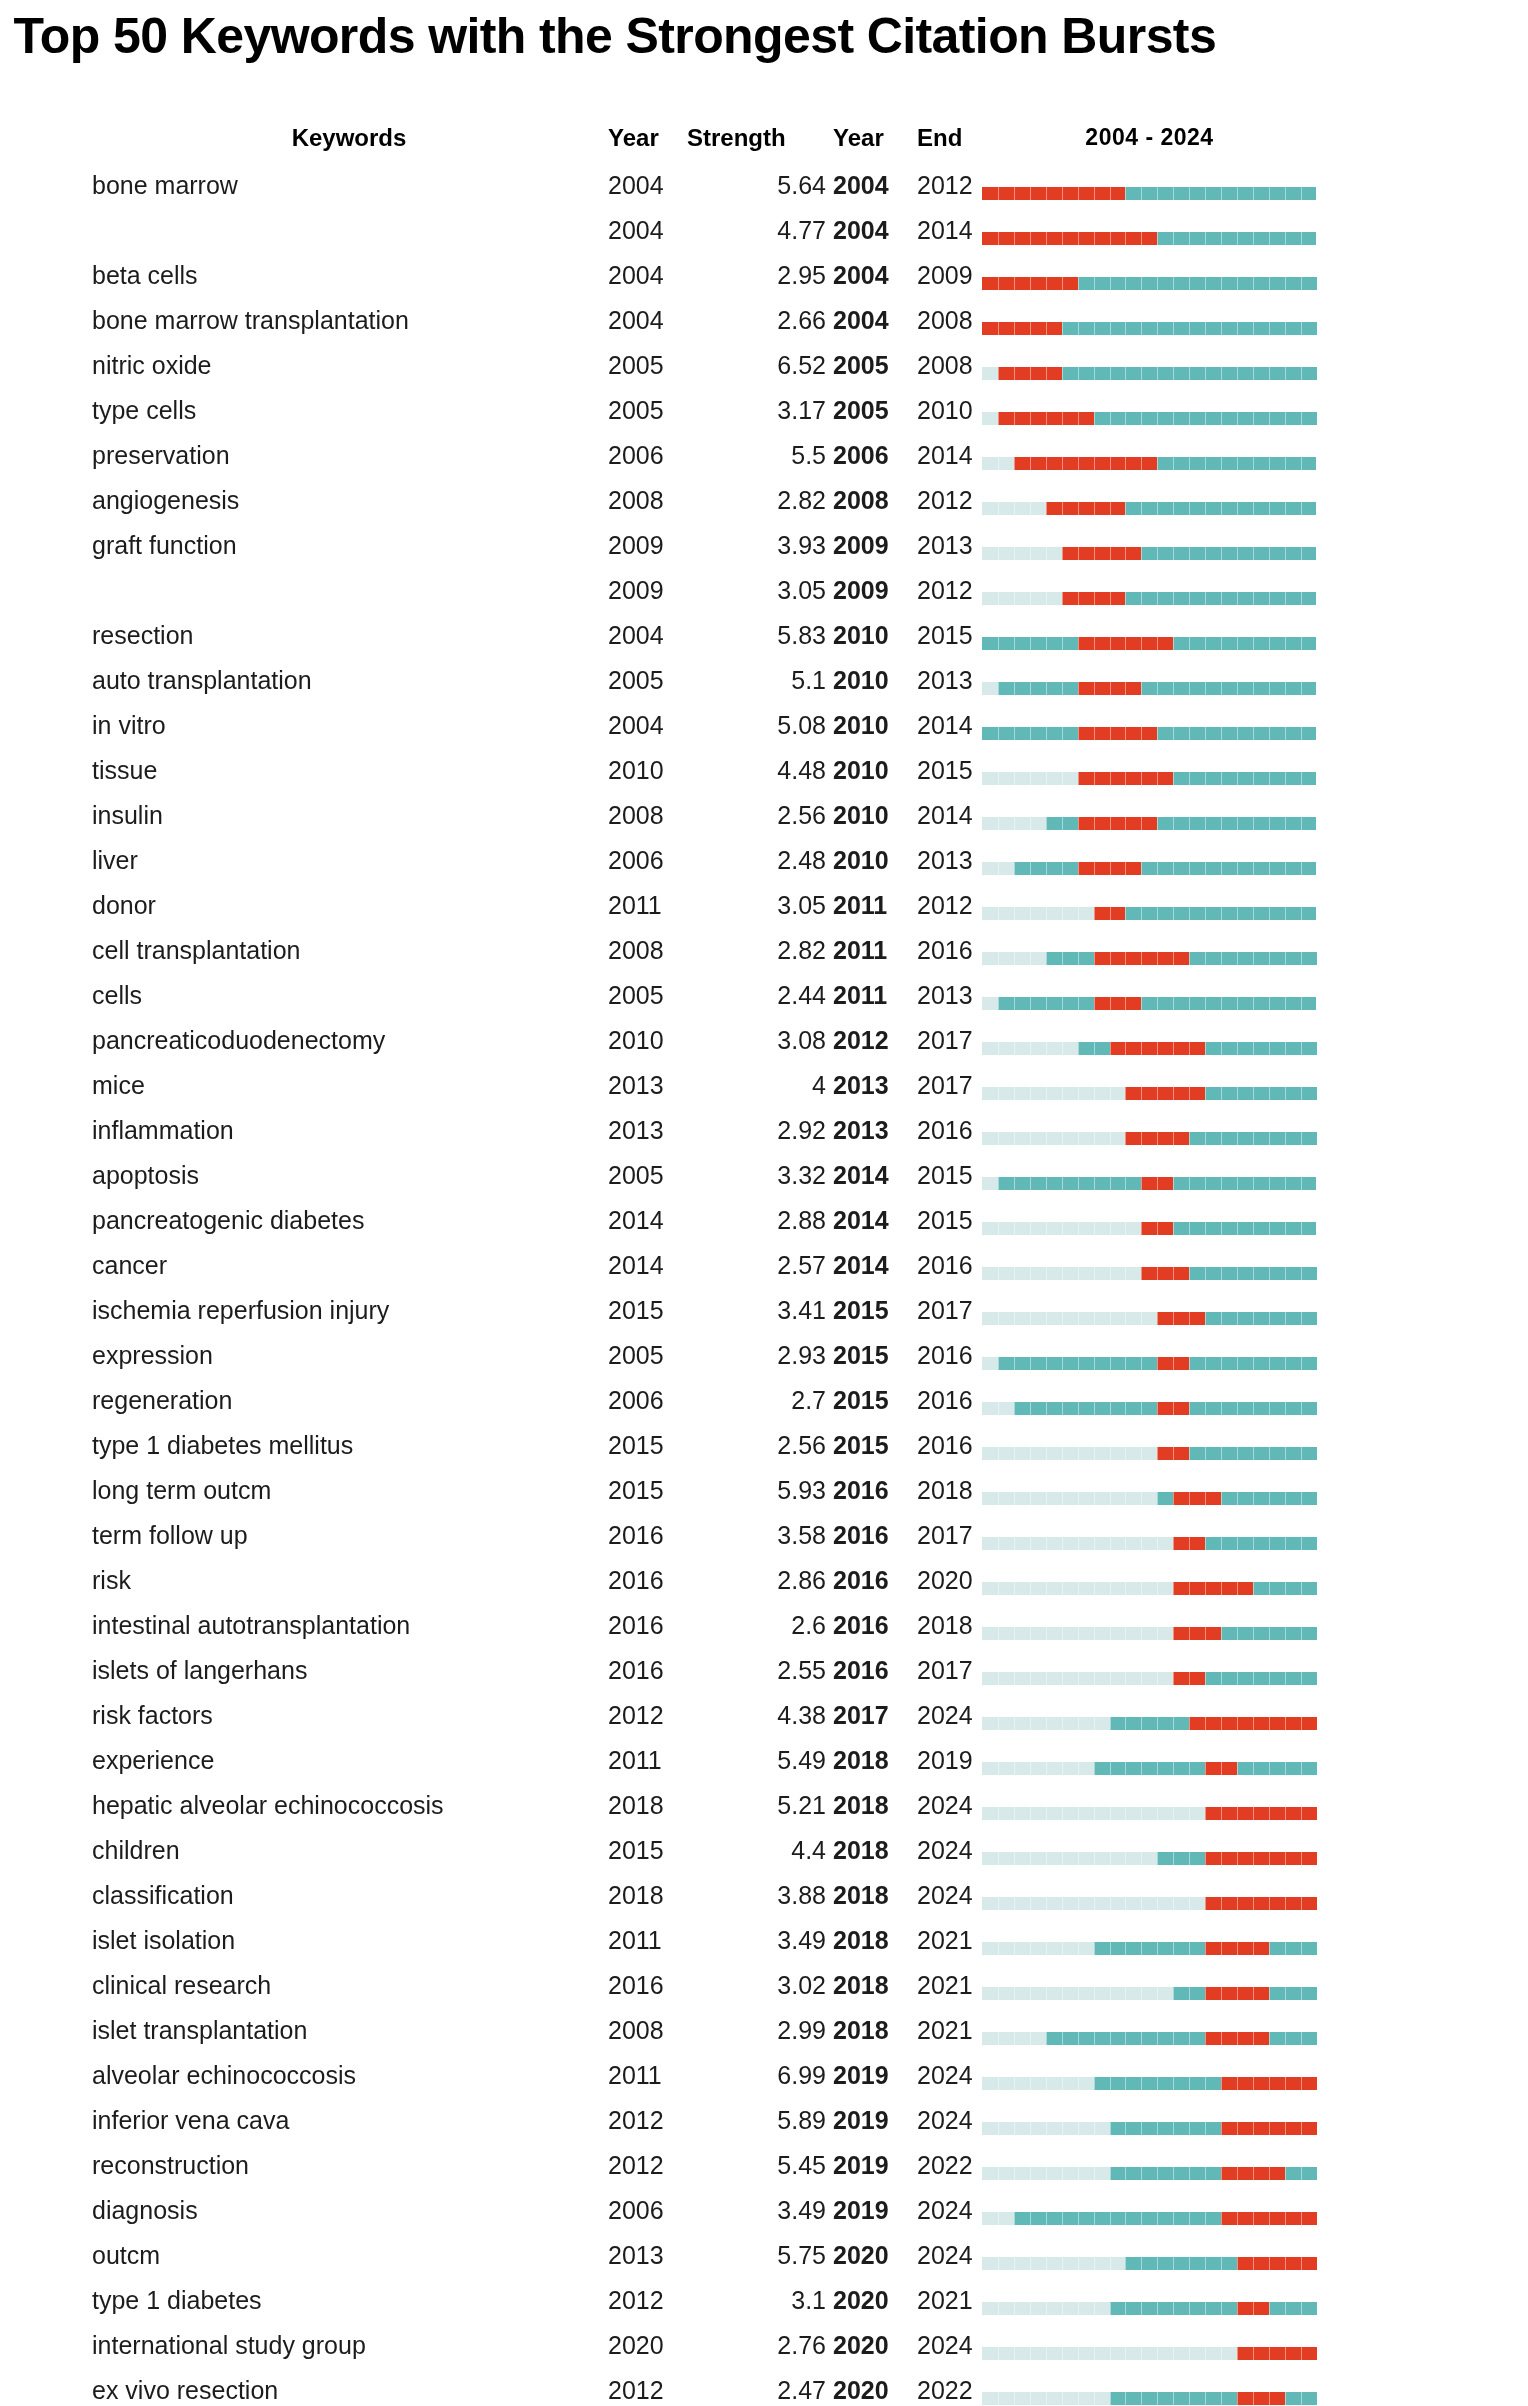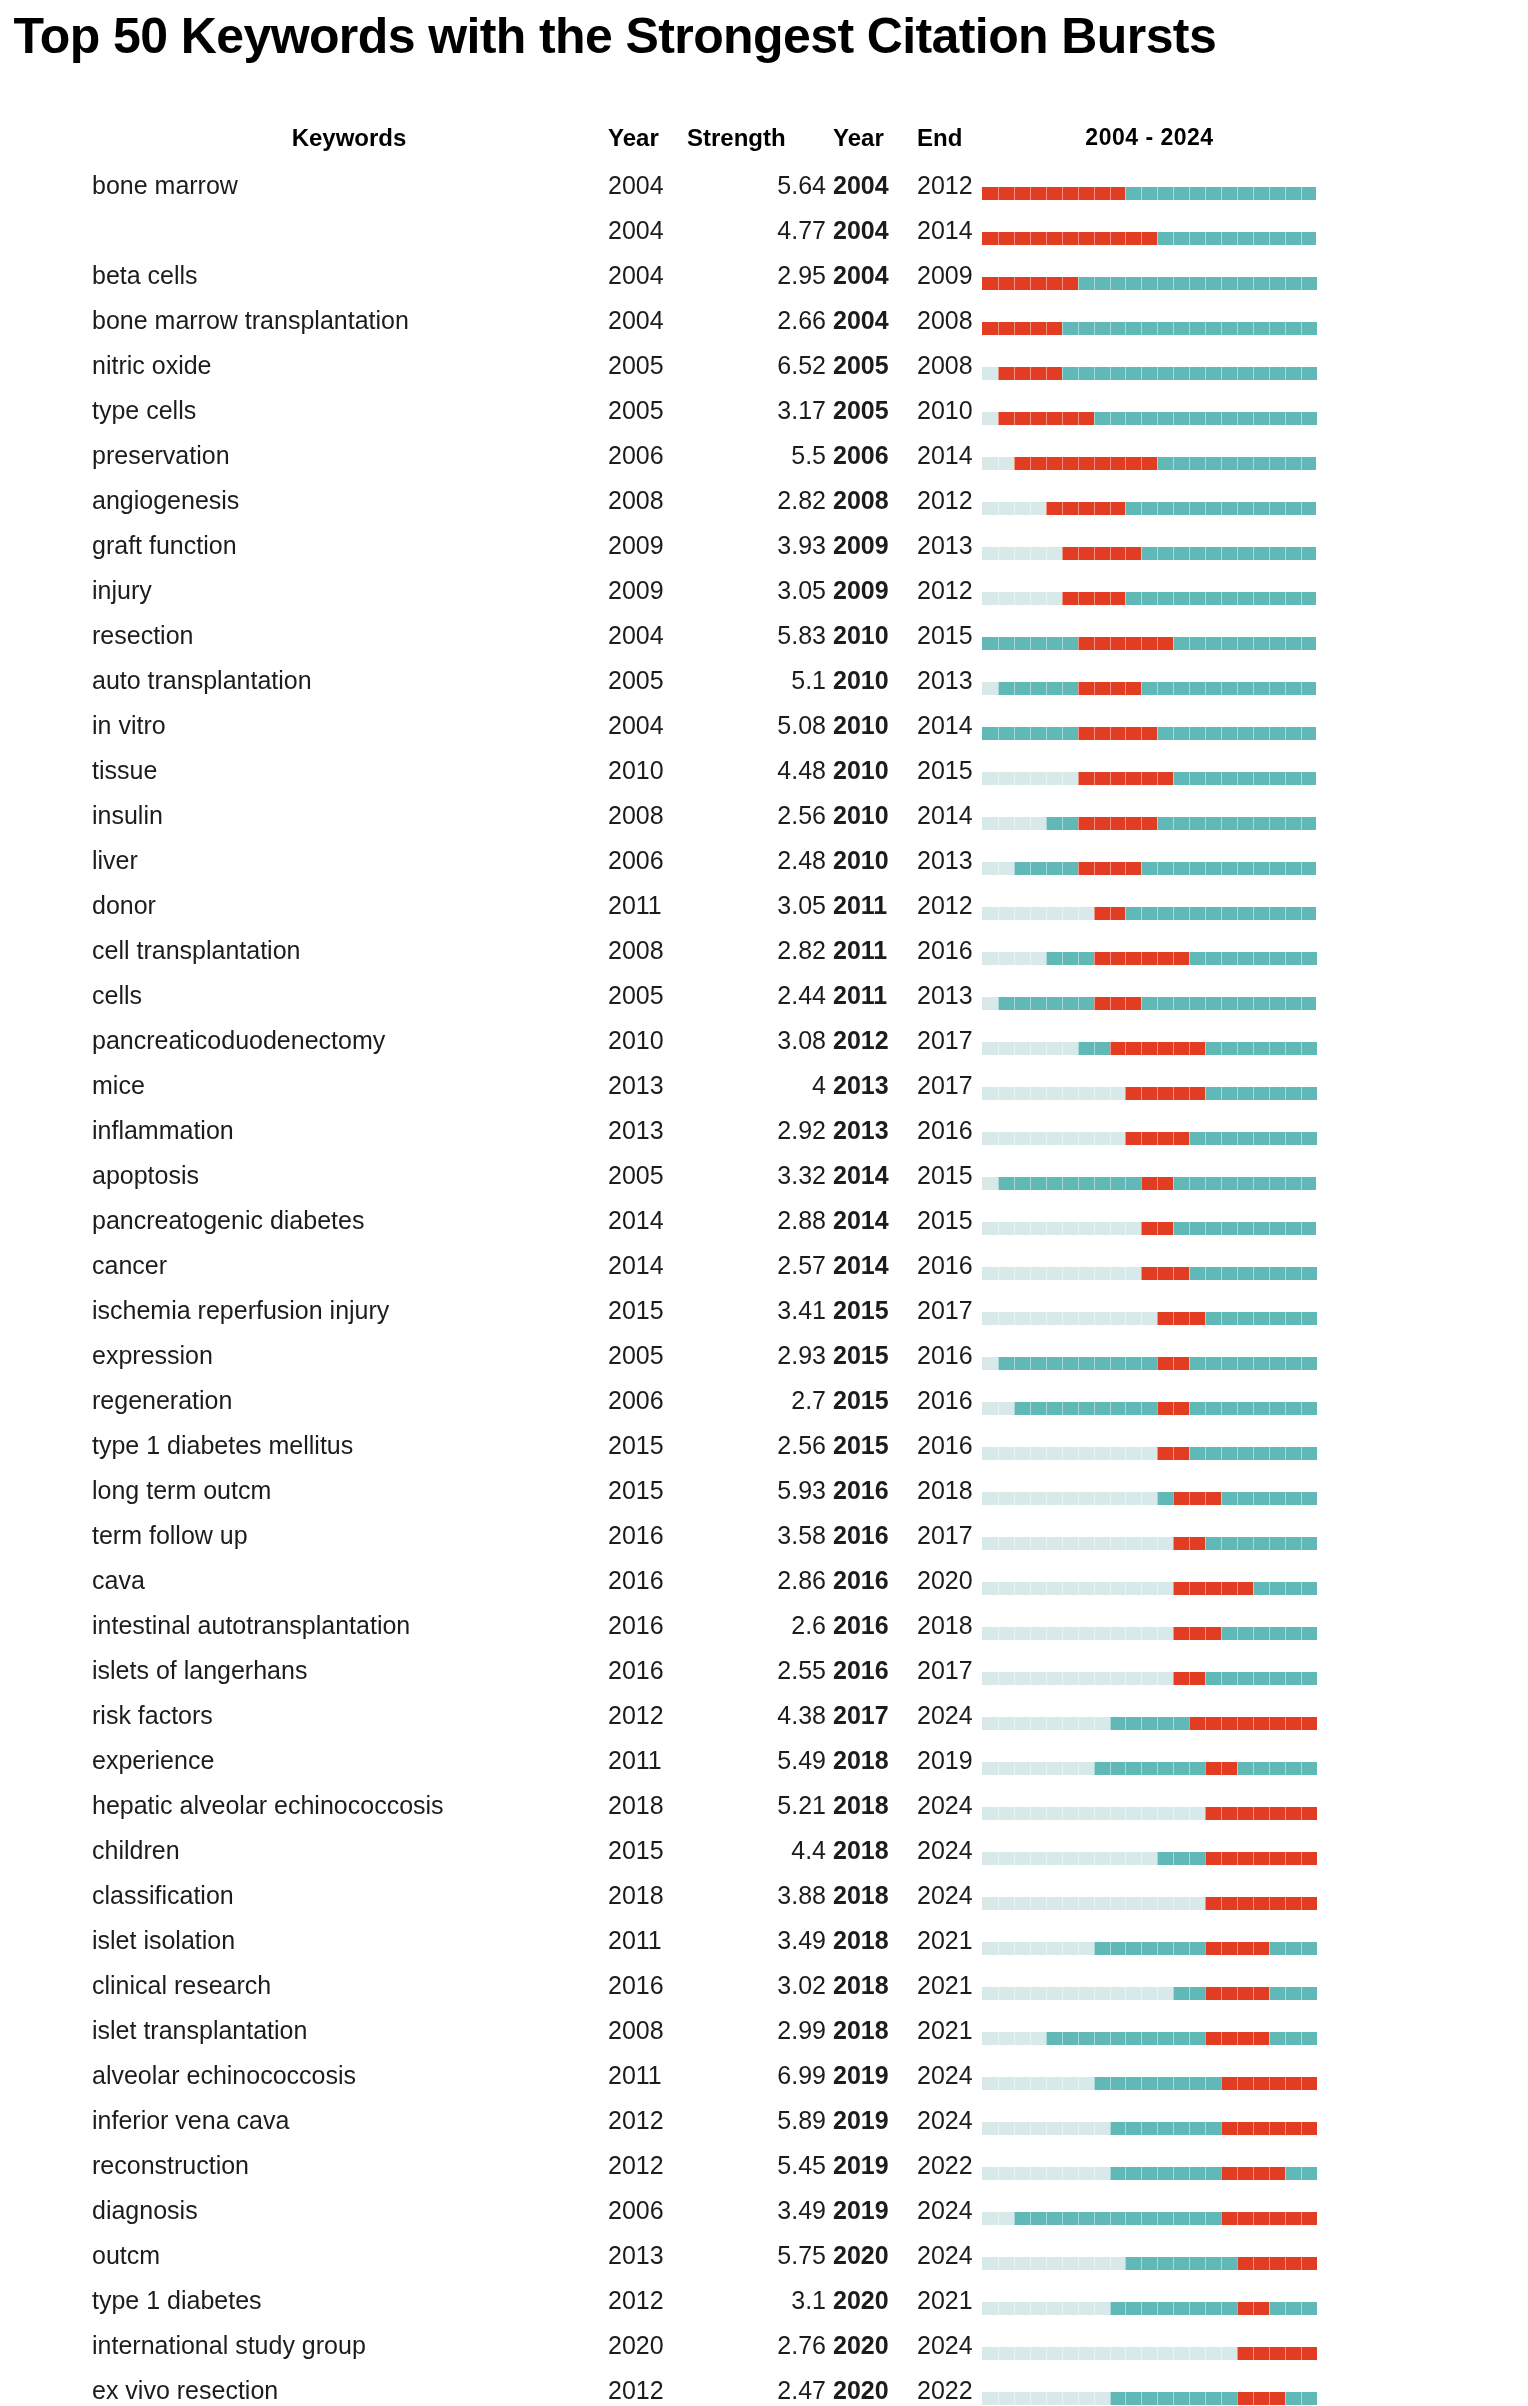--- a/index.html
+++ b/index.html
@@ -389,21 +389,20 @@
           <div class="tickline" style="left: 223px;"></div>
           <div class="tickline" style="left: 239px;"></div>
           <div class="tickline" style="left: 255px;"></div>
           <div class="tickline" style="left: 271px;"></div>
           <div class="tickline" style="left: 287px;"></div>
           <div class="tickline" style="left: 303px;"></div>
           <div class="tickline" style="left: 319px;"></div>
         </div>
       </div>
       <div class="row">
-        <div class="col-kw">injury</div>
         <div class="col-year">2009</div>
         <div class="col-str">3.05</div>
         <div class="col-begin">2009</div>
         <div class="col-end">2012</div>
         <div class="bar-wrap">
           <div class="seg seg-pre" style="left: 0px; width: 80px;"></div>
           <div class="seg seg-burst" style="left: 80px; width: 64px;"></div>
           <div class="seg seg-post" style="left: 143px; width: 191px;"></div>
           <div class="tickline" style="left: 16px;"></div>
           <div class="tickline" style="left: 32px;"></div>
@@ -1103,21 +1102,21 @@
           <div class="tickline" style="left: 223px;"></div>
           <div class="tickline" style="left: 239px;"></div>
           <div class="tickline" style="left: 255px;"></div>
           <div class="tickline" style="left: 271px;"></div>
           <div class="tickline" style="left: 287px;"></div>
           <div class="tickline" style="left: 303px;"></div>
           <div class="tickline" style="left: 319px;"></div>
         </div>
       </div>
       <div class="row">
-        <div class="col-kw">cava</div>
+        <div class="col-kw">risk</div>
         <div class="col-year">2016</div>
         <div class="col-str">2.86</div>
         <div class="col-begin">2016</div>
         <div class="col-end">2020</div>
         <div class="bar-wrap">
           <div class="seg seg-pre" style="left: 0px; width: 191px;"></div>
           <div class="seg seg-burst" style="left: 191px; width: 80px;"></div>
           <div class="seg seg-post" style="left: 271px; width: 64px;"></div>
           <div class="tickline" style="left: 16px;"></div>
           <div class="tickline" style="left: 32px;"></div>

